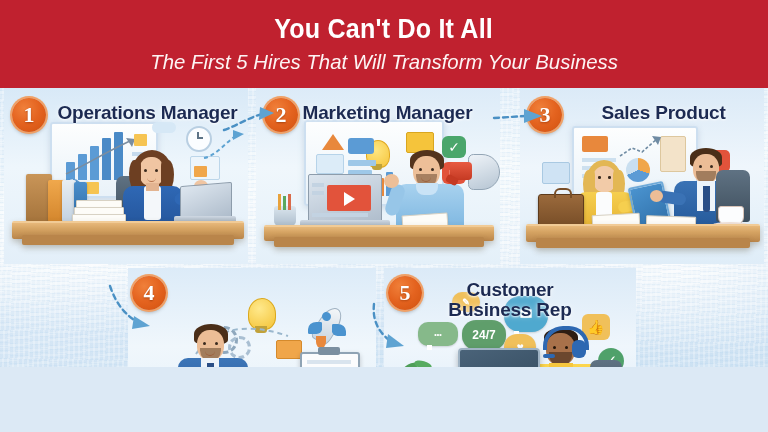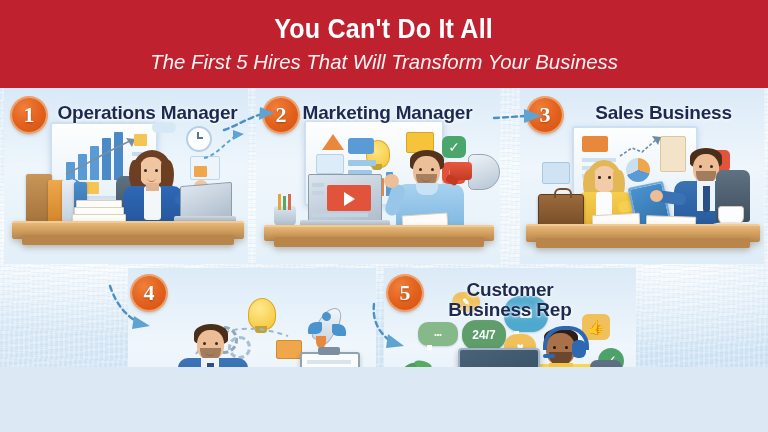--- a/index.html
+++ b/index.html
@@ -328,21 +328,21 @@
       <div class="paper" style="left:72px;top:126px;width:46px;height:14px;transform:rotate(-3deg);"></div>
       <div class="paper" style="left:126px;top:128px;width:48px;height:12px;transform:rotate(2deg);"></div>
 
       <div class="desk" style="left:6px;top:136px;width:234px;height:16px;"></div>
       <div class="desk" style="left:16px;top:150px;width:214px;height:10px;background:#b9854a;border-top:none;"></div>
     </div>
 
     <div class="badge" style="left:8px;top:10px;width:34px;height:34px;font-size:22px;">
       <span>3</span>
     </div>
-    <div class="label" style="left:46px;top:15px;width:195px;font-size:19px;">Sales Business</div>
+    <div class="label" style="left:46px;top:15px;width:195px;font-size:19px;">Sales Product</div>
   </div>
 
   <div class="card" style="left:128px;top:268px;width:248px;height:164px;">
     <div class="scene" style="background:linear-gradient(180deg,#dcebf8 0%,#f0f7fc 48%,#e3eff9 100%);">
 
       <div style="position:absolute;left:120px;top:30px;width:26px;height:30px;border-radius:50% 50% 40% 40%;
                   background:radial-gradient(circle at 40% 32%,#ffe98c,#f3c235);border:1.5px solid #dba81c;"></div>
       <div style="position:absolute;left:127px;top:58px;width:12px;height:7px;background:#c1a23a;border-radius:0 0 3px 3px;"></div>
       <div style="position:absolute;left:82px;top:58px;width:22px;height:22px;border-radius:50%;border:3px dashed #8fa8bd;"></div>
       <div style="position:absolute;left:100px;top:68px;width:17px;height:17px;border-radius:50%;border:3px dashed #a9bfd2;"></div>

